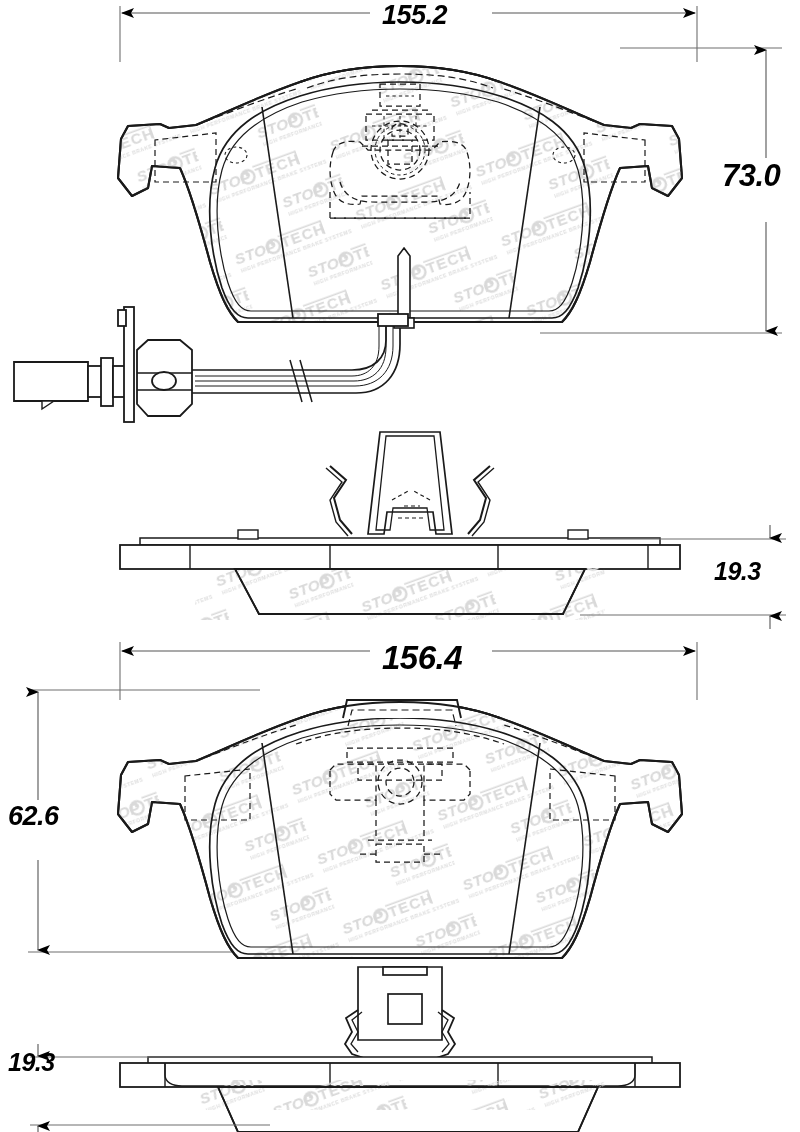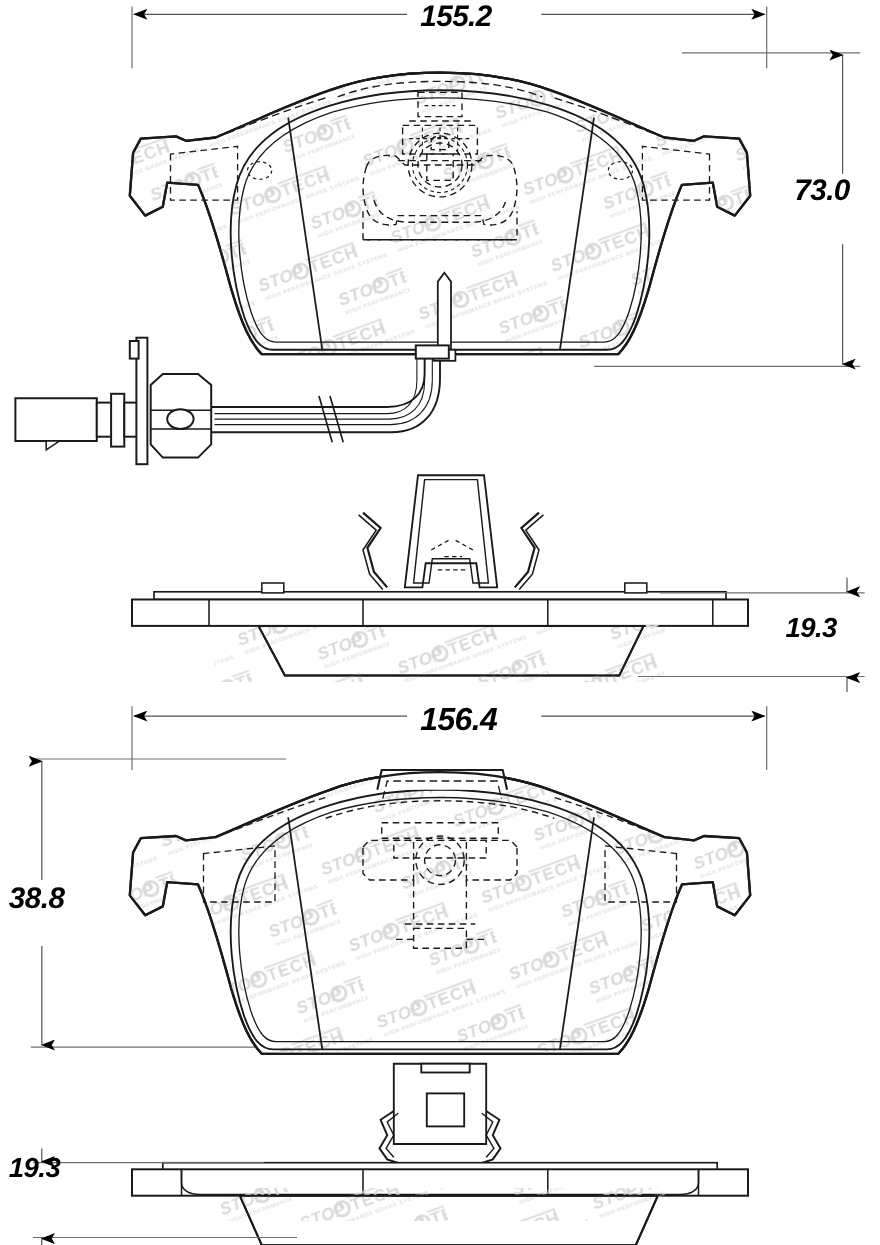--- a/index.html
+++ b/index.html
@@ -10,23 +10,23 @@
   }
   #sheet{position:absolute;inset:0;width:800px;height:1132px;}
   .dimlabel{
     position:absolute;
     font-family:"Liberation Sans","DejaVu Sans",sans-serif;
     font-weight:bold;font-style:italic;
     color:#000;white-space:nowrap;line-height:1;
     letter-spacing:-0.5px;
   }
   .dim-155{left:382px;top:2px;font-size:27px;text-align:right;}
-  .dim-73 {left:722px;top:160px;font-size:27px;}
+  .dim-73 {left:722px;top:160px;font-size:31px;}
   .dim-193a{left:714px;top:559px;font-size:25px;}
-  .dim-156{left:382px;top:641px;font-size:29px;}
+  .dim-156{left:382px;top:641px;font-size:33px;}
   .dim-71 {left:8px;top:803px;font-size:27px;}
   .dim-193b{left:8px;top:1050px;font-size:25px;}
 </style>
 </head>
 <body>
 
 <svg id="sheet" viewBox="0 0 800 1132" xmlns="http://www.w3.org/2000/svg">
   <defs>
     <marker id="arrL" markerWidth="14" markerHeight="10" refX="1" refY="5" orient="auto" markerUnits="userSpaceOnUse">
       <path d="M13,0 L0,5 L13,10 L10,5 Z" fill="#000"></path>
@@ -367,14 +367,14 @@
     <line x1="30" y1="1125" x2="270" y2="1125"></line>
     <line x1="38" y1="1044" x2="38" y2="1056" marker-end="url(#arrD)" stroke="#555"></line>
     <line x1="38" y1="1132" x2="38" y2="1126" marker-end="url(#arrU)" stroke="#555"></line>
   </g>
 </svg>
 
 <div class="dimlabel dim-155">155.2</div>
 <div class="dimlabel dim-73">73.0</div>
 <div class="dimlabel dim-193a">19.3</div>
 <div class="dimlabel dim-156">156.4</div>
-<div class="dimlabel dim-71">38.8</div>
+<div class="dimlabel dim-71">62.6</div>
 <div class="dimlabel dim-193b">19.3</div>
 
 </body></html>

